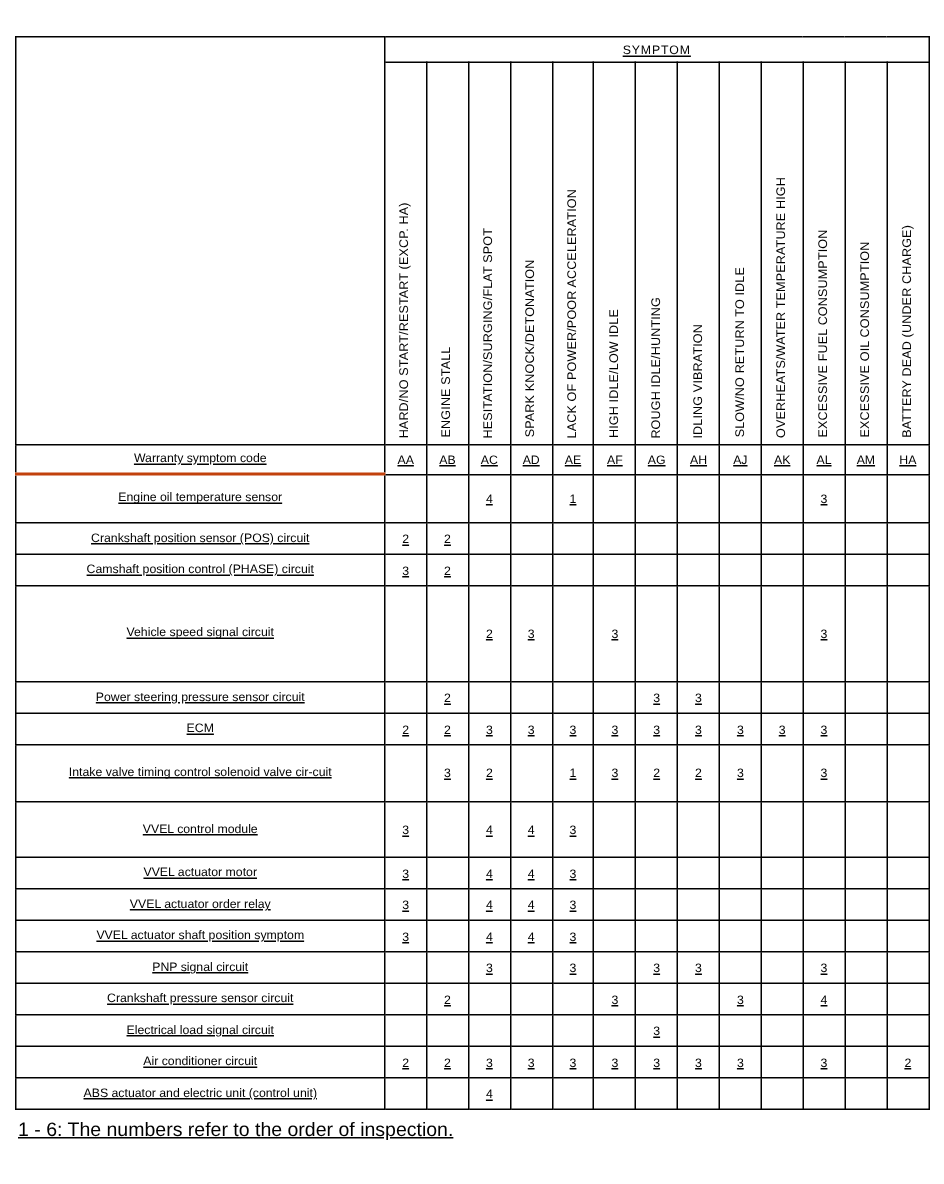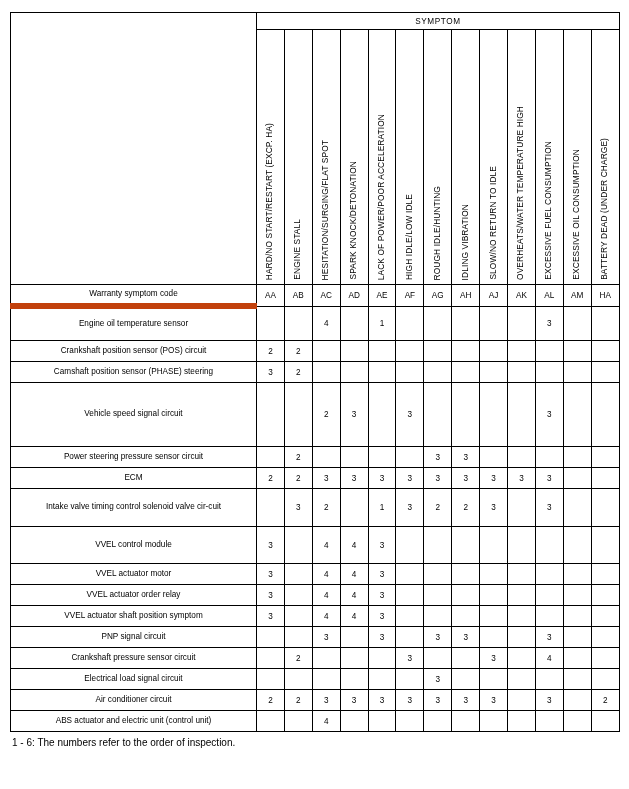--- a/index.html
+++ b/index.html
@@ -12,21 +12,22 @@
     color: #000000;
     width: 629px;
     height: 789px;
     overflow: hidden;
   }
   .page {
     position: relative;
     width: 629px;
     height: 657px;
     box-sizing: border-box;
-    padding: 12px 10px 0 10px;
+    padding: 24px 10px 0 10px;
+    text-decoration: underline;
   }
   table.symptom {
     border-collapse: collapse;
     table-layout: fixed;
     width: 609px;
     border: 1.5px solid #000;
   }
   table.symptom td, table.symptom th {
     border: 1px solid #000;
     padding: 0;
@@ -67,32 +68,32 @@
     padding: 0 4px 0 6px;
     font-size: 9px;
     border-right: 1.5px solid #000;
     line-height: 1.25;
   }
   .coderow td {
     height: 18px;
     font-size: 8.6px;
   }
   .coderow .rowlabel {
-    border-bottom: 6px solid #c2410c;
+    border-bottom: 2px solid #c2410c;
   }
   .datarow td {
     height: 20px;
   }
   .tall-1 td { height: 31px; margin-left: 27px; }
   .tall-2 td { height: 63px; }
   .tall-3 td { height: 37px; }
   .tall-4 td { height: 36px; }
   .note {
     margin-top: 5px;
-    font-size: 10px;
+    font-size: 13px;
     padding-left: 2px;
   }
 </style>
 </head>
 <body>
 
 <div class="page">
   <table class="symptom">
     <colgroup>
       <col style="width:246px">
@@ -187,21 +188,21 @@
           <td></td>
           <td></td>
           <td></td>
           <td></td>
           <td></td>
           <td></td>
           <td></td>
           <td></td>
         </tr>
         <tr class="datarow ">
-          <td class="rowlabel">Camshaft position sensor (PHASE) steering</td>
+          <td class="rowlabel">Camshaft position control (PHASE) circuit</td>
           <td>3</td>
           <td>2</td>
           <td></td>
           <td></td>
           <td></td>
           <td></td>
           <td></td>
           <td></td>
           <td></td>
           <td></td>

